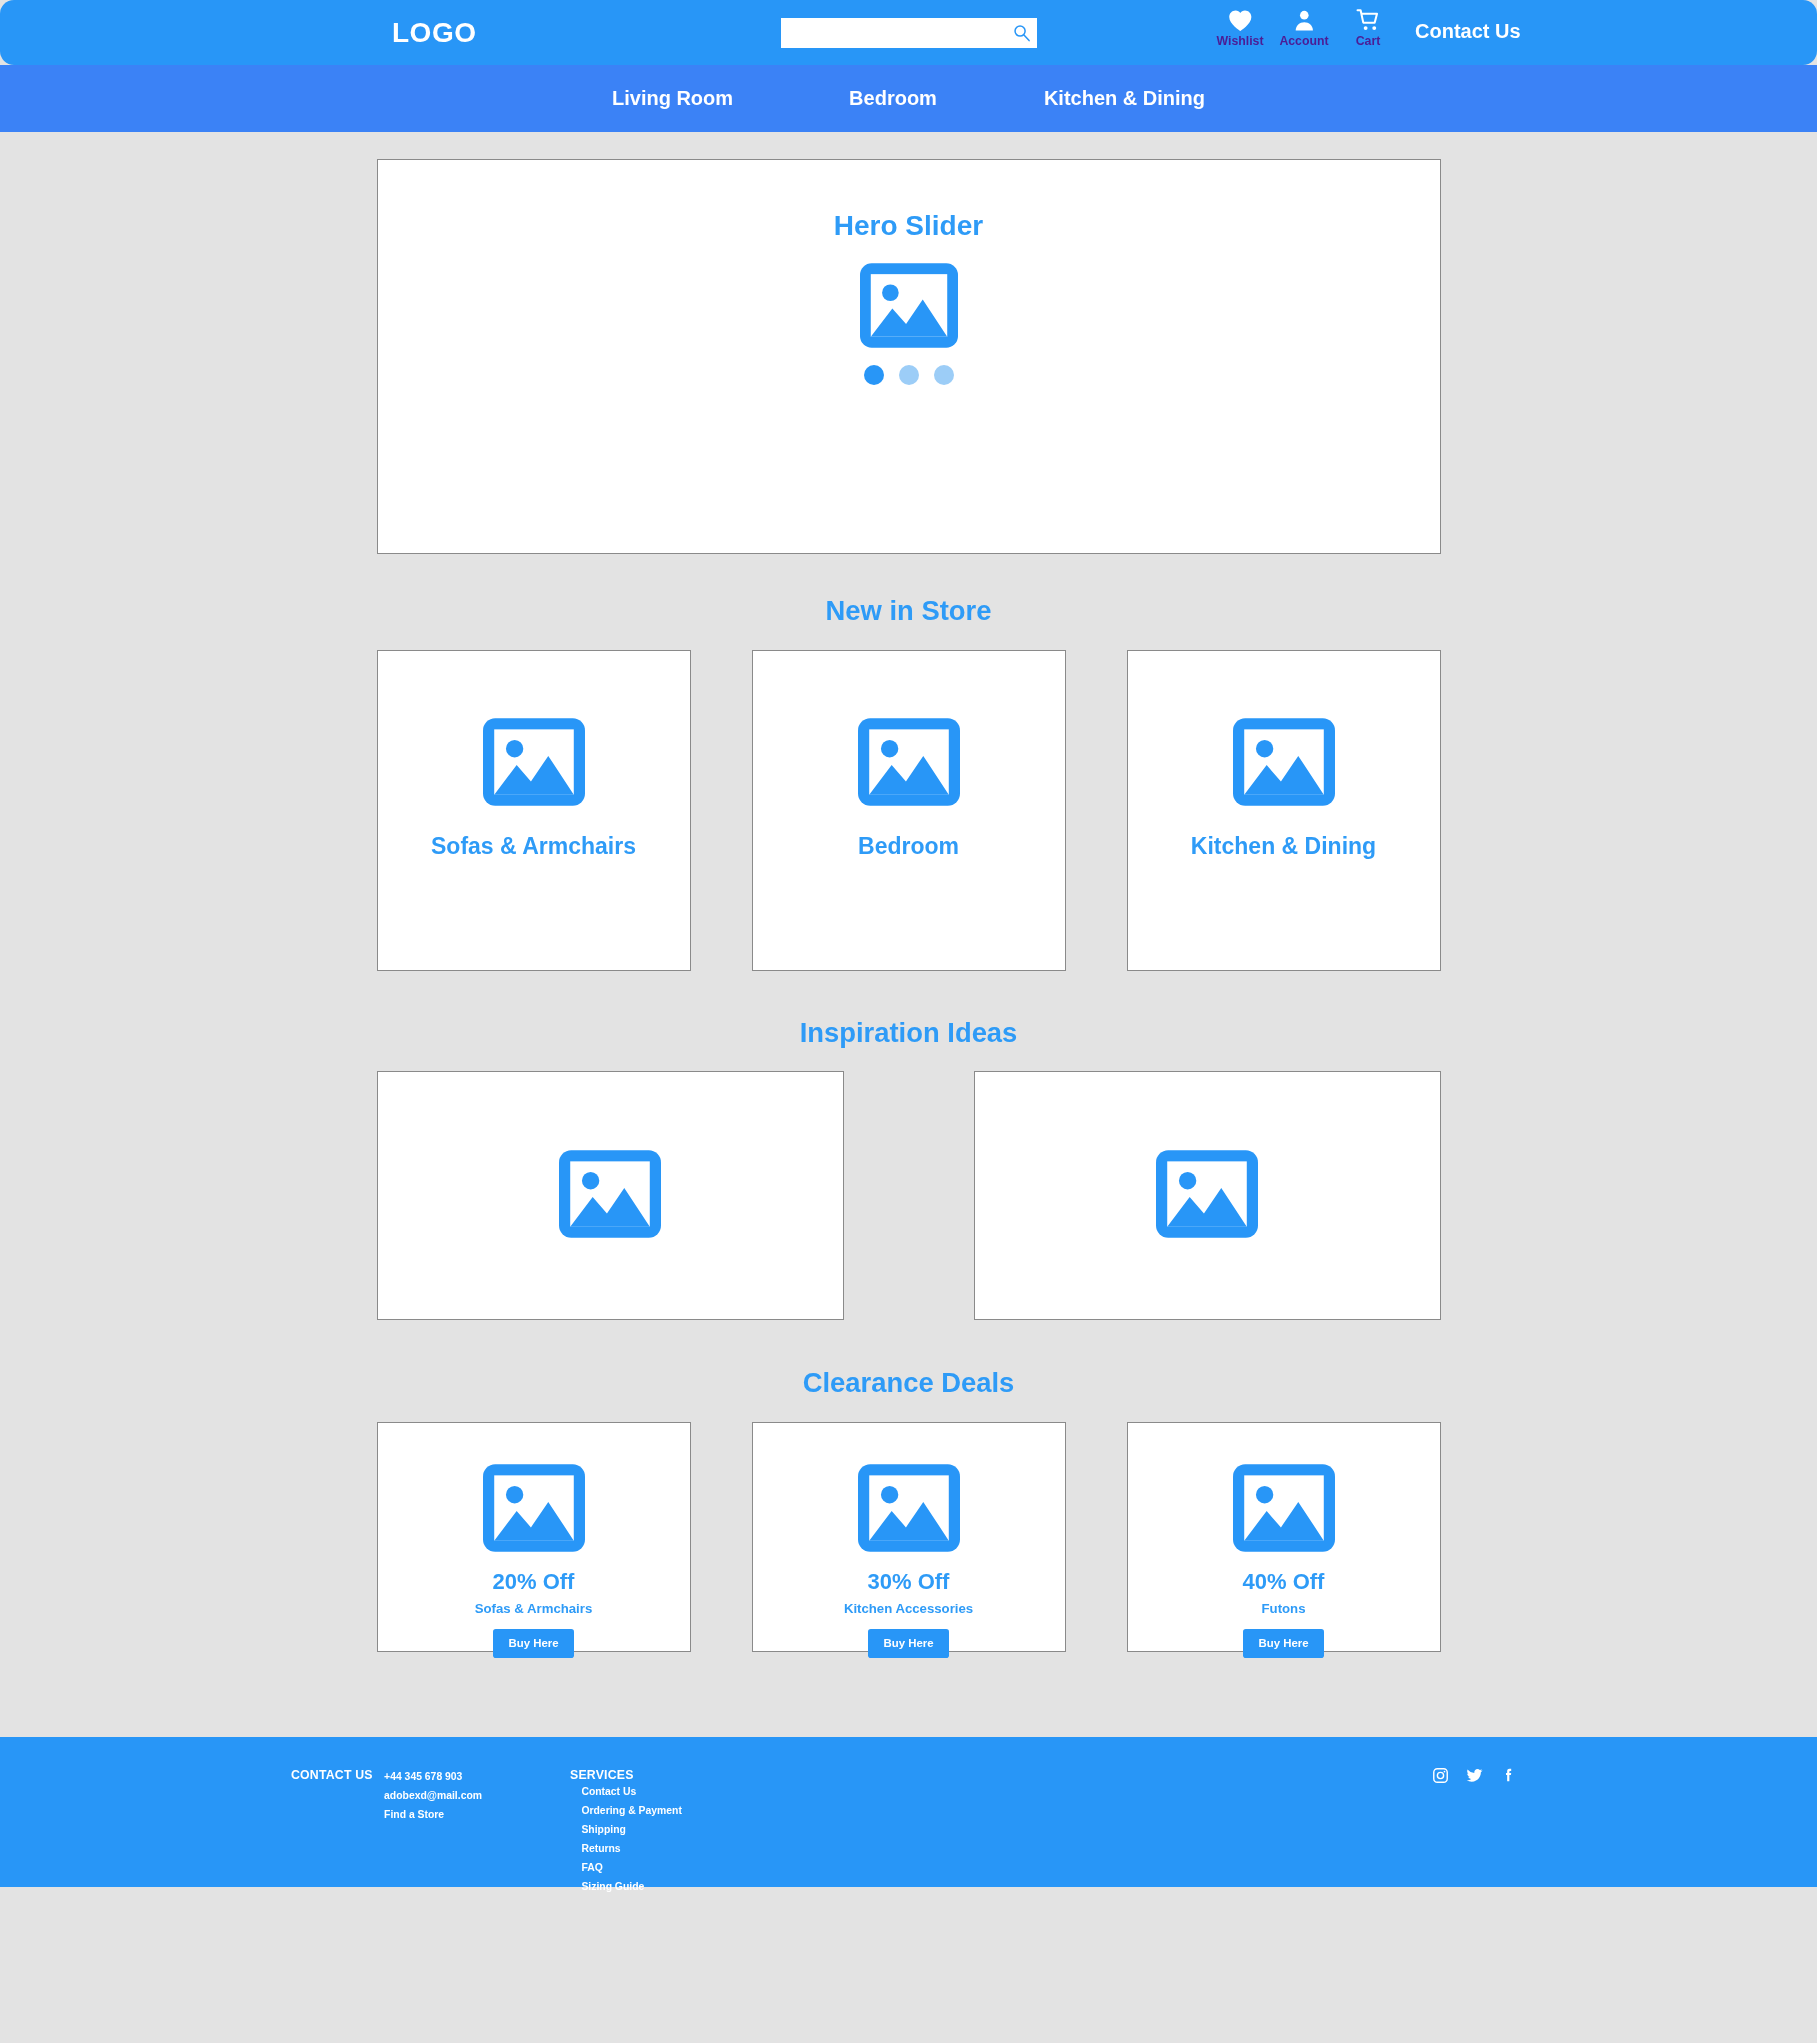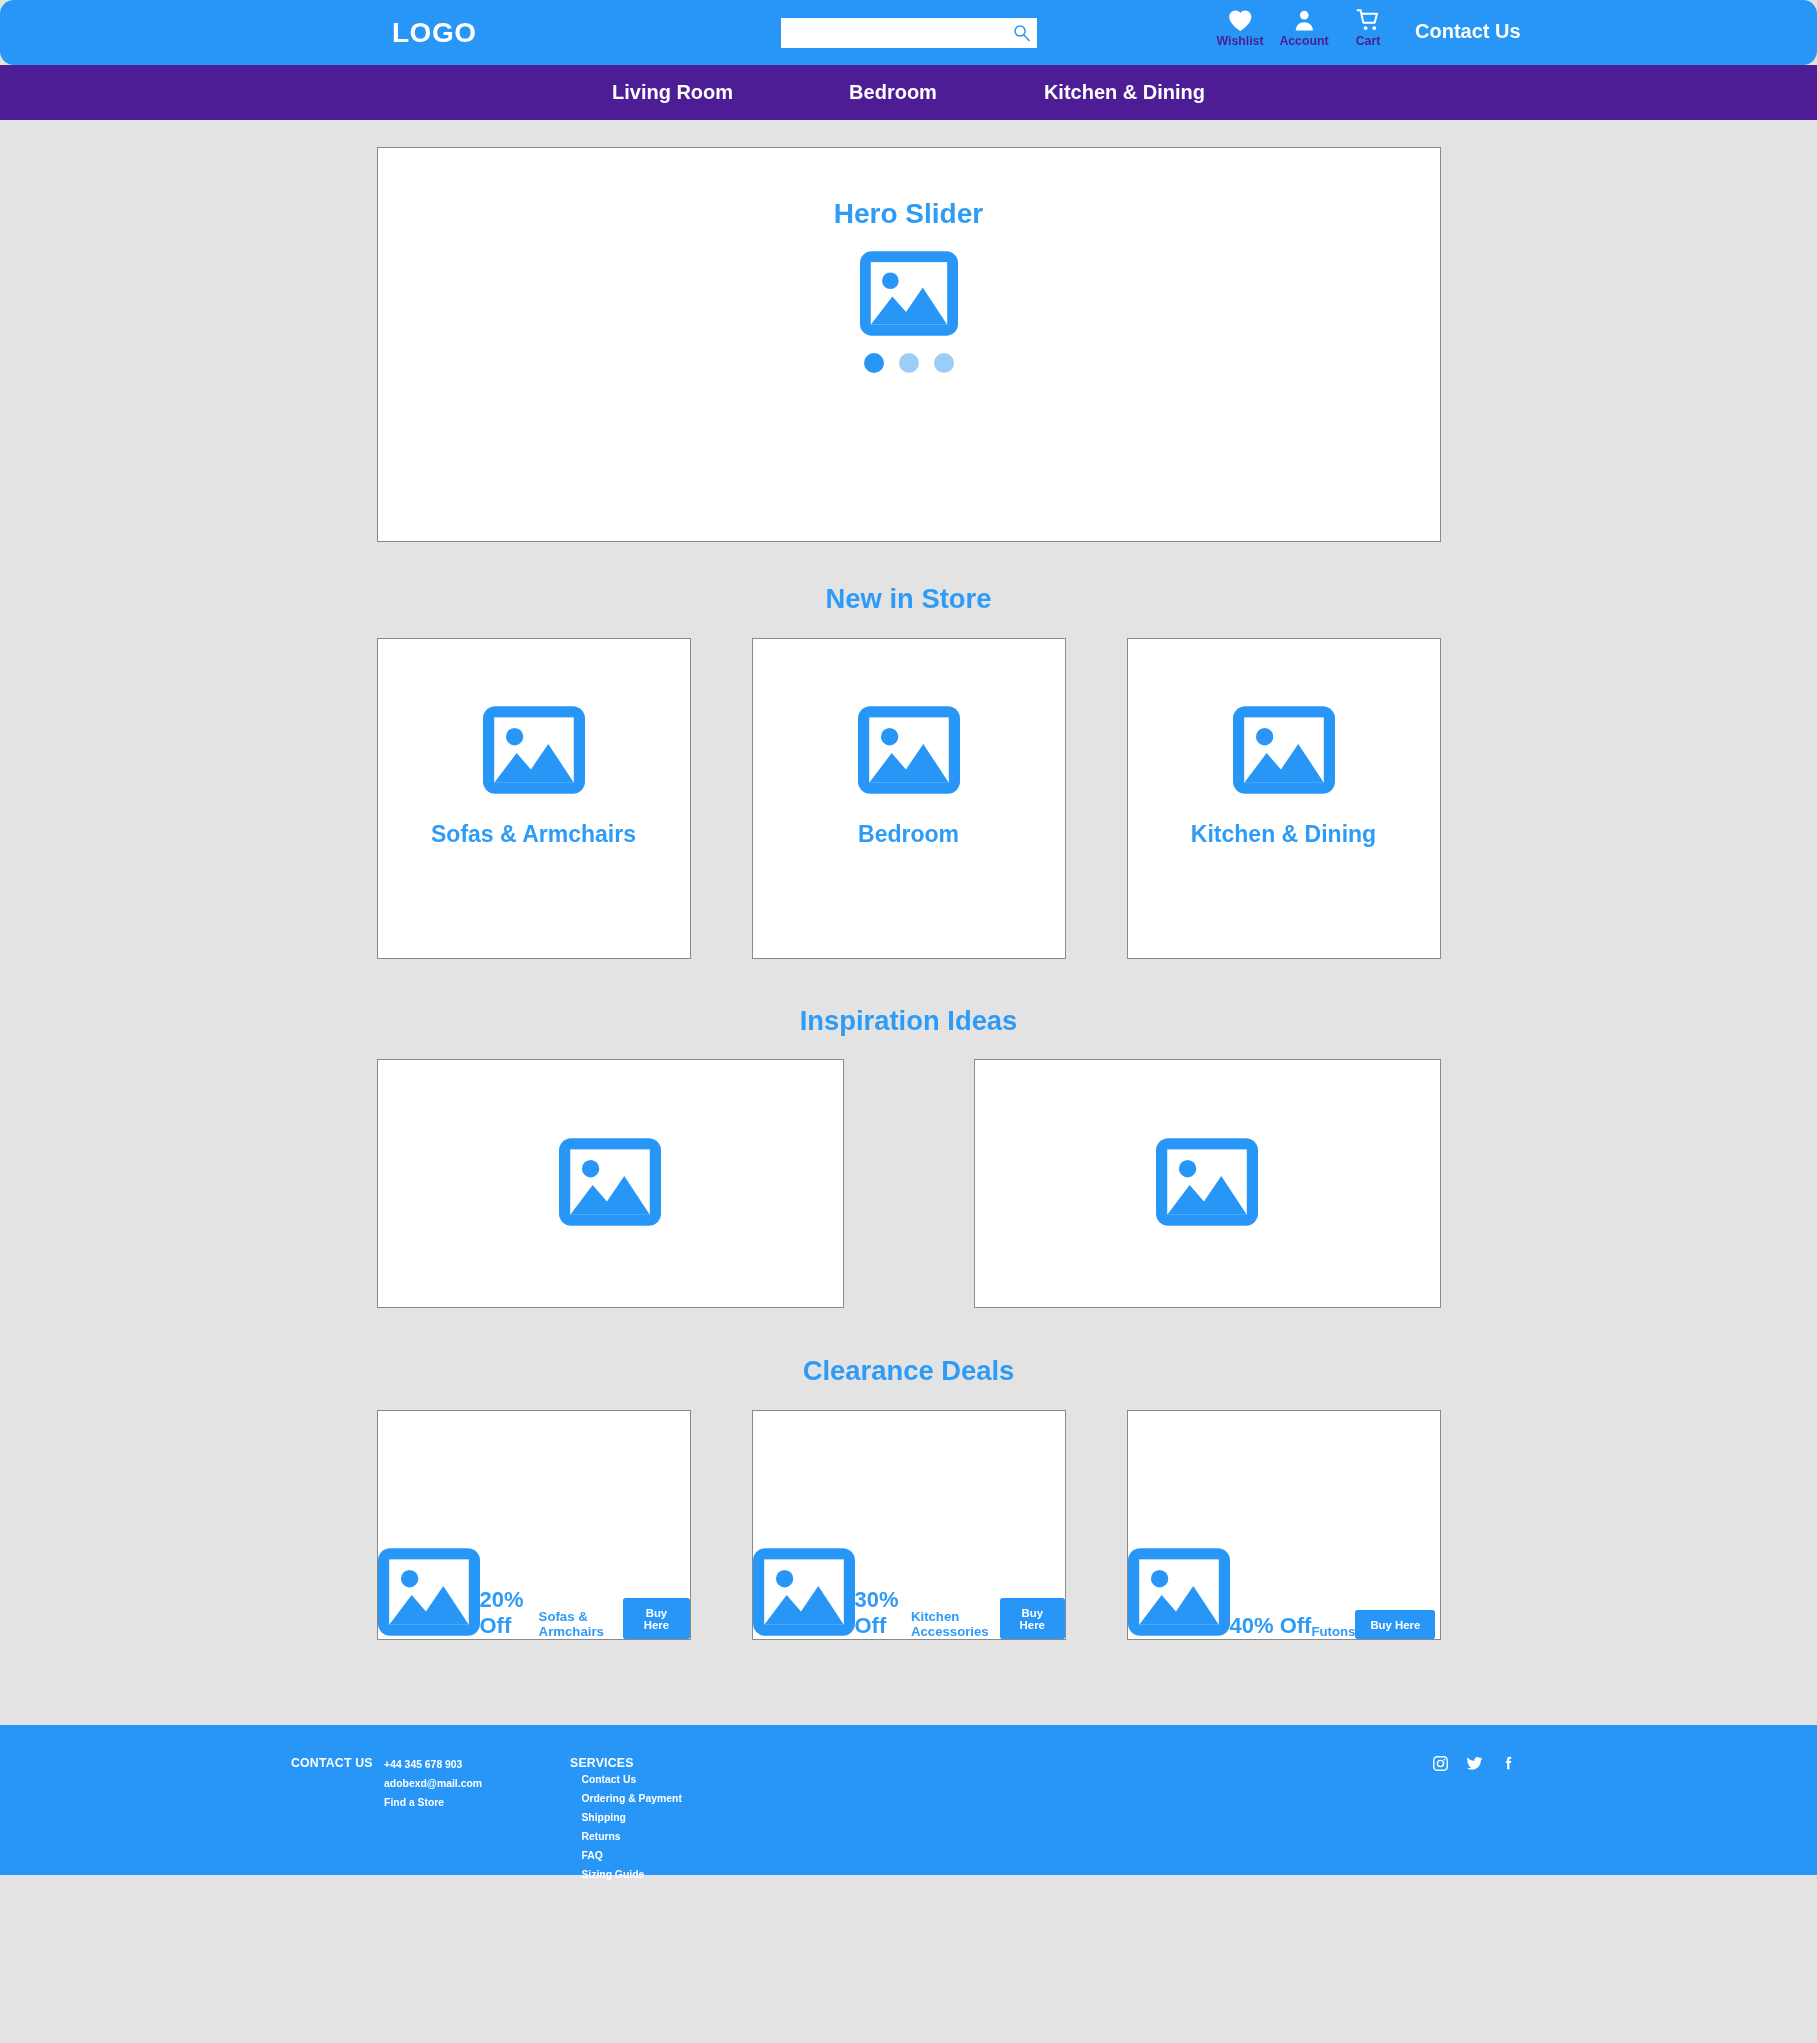--- a/index.html
+++ b/index.html
@@ -82,22 +82,22 @@
     font-weight: bold;
     margin-left: 15px;
     align-self: center;
     margin-top: 7.6px;
     white-space: nowrap;
     cursor: pointer;
   }
 
   
   .navbar {
-    height: 55px;
-    background: #4c1d95;
+    height: 67px;
+    background: #3b82f6;
     display: flex;
     align-items: center;
     justify-content: center;
     gap: 0;
   }
   .nav-item {
     color: #ffffff;
     font-size: 20px;
     font-weight: bold;
     cursor: pointer;
@@ -181,22 +181,22 @@
   }
 
   
   .clearance-wrap { margin-top: 47px; }
   .deal-card {
     width: 314px;
     height: 230px;
     background: #ffffff;
     border: 0.9px solid #8a8a8a;
     display: flex;
-    flex-direction: row;
-    align-items: flex-end;
+    flex-direction: column;
+    align-items: center;
     padding-top: 41px;
   }
   .deal-pct {
     margin-top: 14px;
     color: #2e9bf7;
     font-size: 22px;
     font-weight: bold;
   }
   .deal-sub {
     margin-top: 5.7px;

